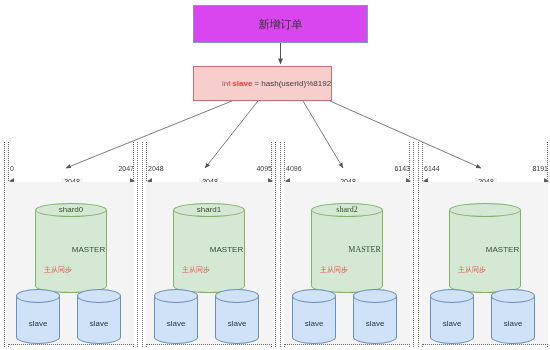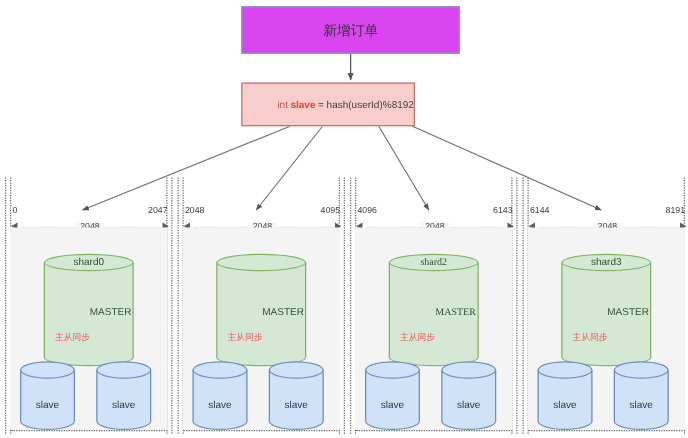--- a/index.html
+++ b/index.html
@@ -349,20 +349,21 @@
       <div class="mlabel">
         <span>2048</span>
       </div>
     </div>
 
     <div class="groupbody">
       <div class="cyl master" style="left:27px; top:21px;">
         <div class="bot"></div>
         <div class="body"></div>
         <div class="top"></div>
+        <div class="capLabel">shard1</div>
         <div class="midLabel">MASTER</div>
       </div>
 
       <div class="repl" style="left:36px; top:83px;">主从同步</div>
 
       <div class="cyl slave" style="left:8px; top:107px;">
         <div class="bot"></div>
         <div class="body"></div>
         <div class="top"></div>
         <div class="midLabel">slave</div>
@@ -441,21 +442,20 @@
       <div class="mlabel">
         <span>2048</span>
       </div>
     </div>
 
     <div class="groupbody">
       <div class="cyl master" style="left:27px; top:21px;">
         <div class="bot"></div>
         <div class="body"></div>
         <div class="top"></div>
-        <div class="capLabel">shard3</div>
         <div class="midLabel">MASTER</div>
       </div>
 
       <div class="repl" style="left:36px; top:83px;">主从同步</div>
 
       <div class="cyl slave" style="left:8px; top:107px;">
         <div class="bot"></div>
         <div class="body"></div>
         <div class="top"></div>
         <div class="midLabel">slave</div>

